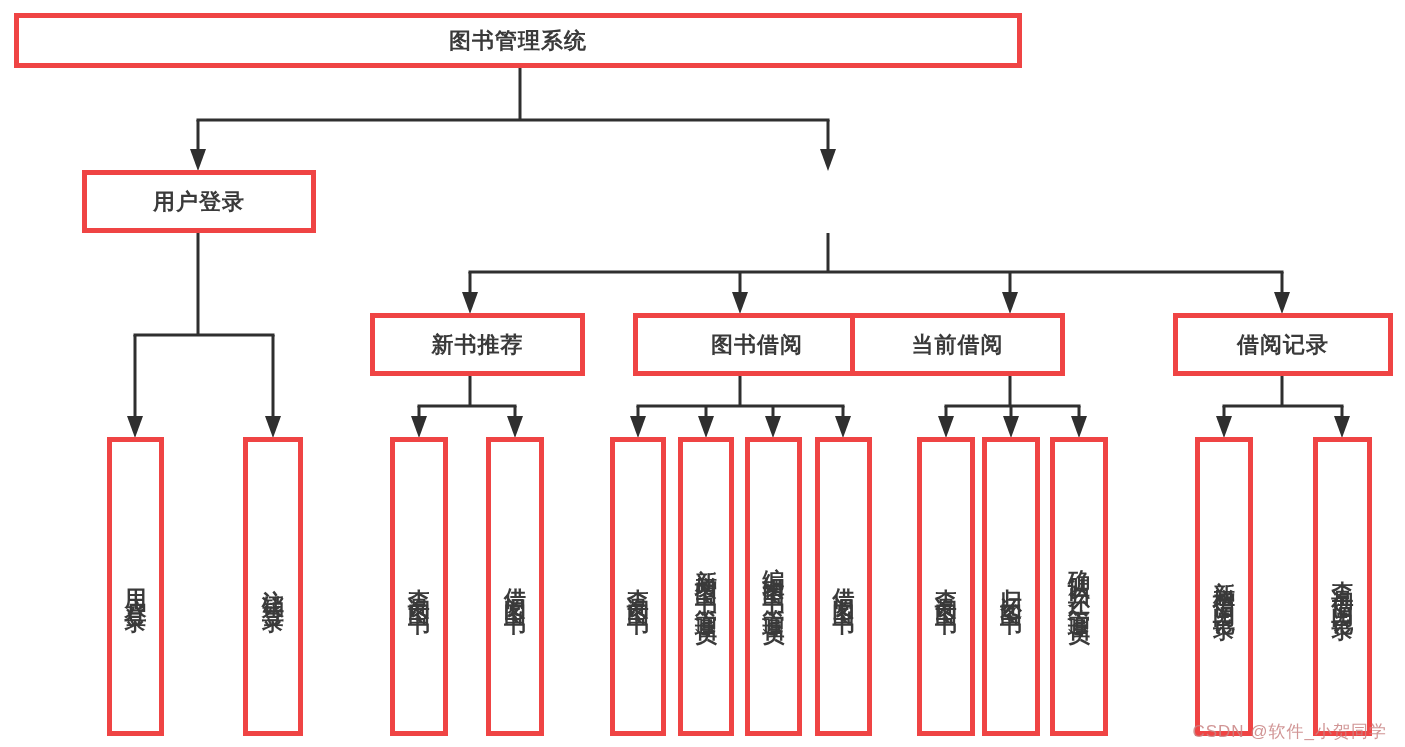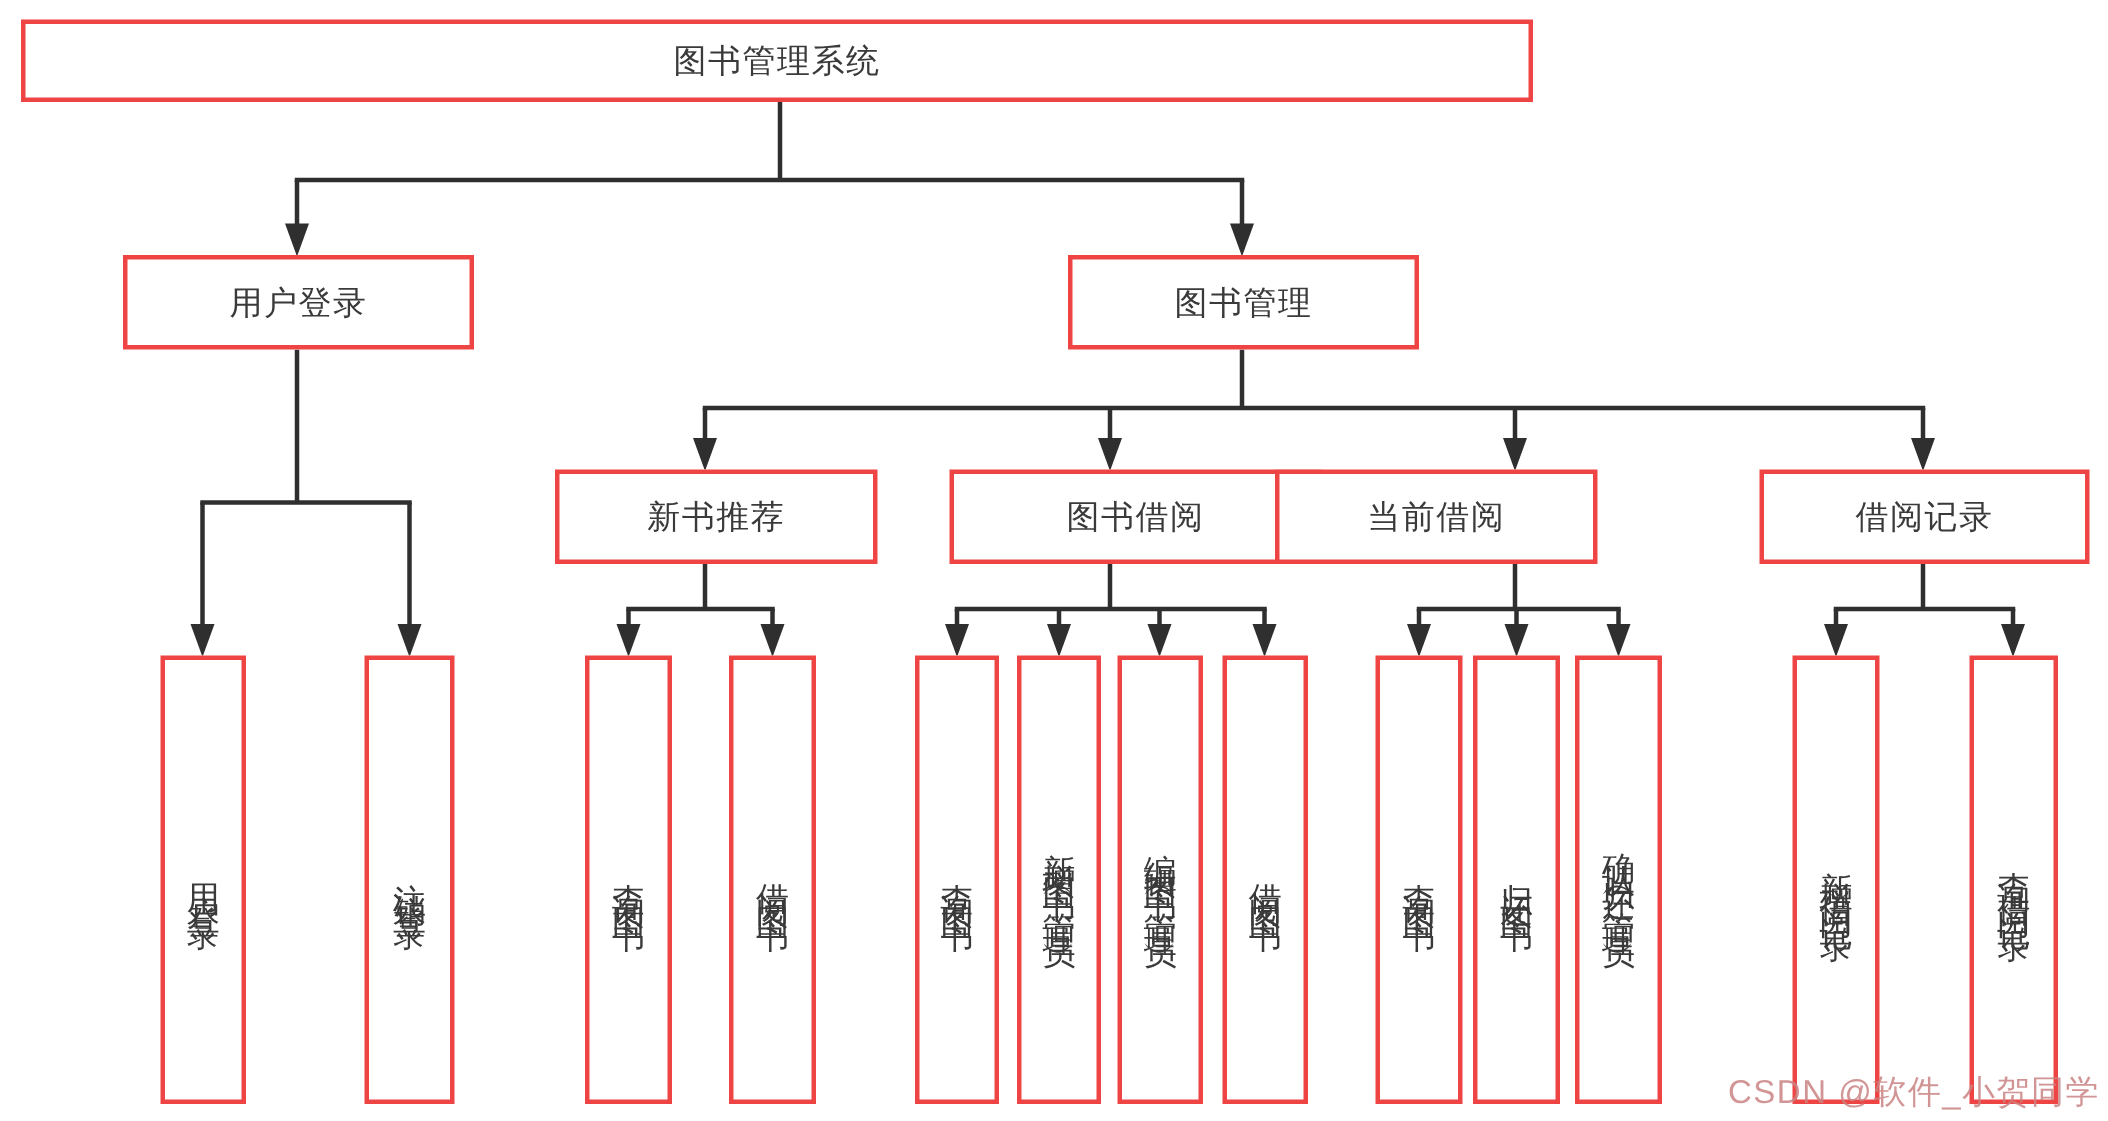--- a/index.html
+++ b/index.html
@@ -14,40 +14,41 @@
   .connector-layer {
     position: absolute;
     left: 0; top: 0;
     width: 1405px;
     height: 747px;
   }
   .node {
     position: absolute;
     box-sizing: border-box;
     background: #ffffff;
-    border: 3px solid #ef4444;
+    border: 5px solid #ef4444;
     color: #3a3a3a;
     display: flex;
     align-items: center;
     justify-content: center;
     font-size: 22px;
     letter-spacing: 1px;
     line-height: 1;
+    font-weight: bold;
   }
   .node.v {
     writing-mode: vertical-rl;
     text-orientation: mixed;
     letter-spacing: 8px;
     font-size: 22px;
   }
   .watermark {
     position: absolute;
-    right: 5px;
+    right: 18px;
     bottom: 4px;
-    font-size: 22px;
+    font-size: 17px;
     letter-spacing: 1px;
     color: rgba(201, 130, 130, 0.85);
     white-space: nowrap;
   }
 </style>
 </head>
 <body>
 
 <div class="canvas">
 
@@ -102,21 +103,20 @@
       <line x1="1222.5" y1="406" x2="1343.5" y2="406" stroke="#2f2f2f" stroke-width="3"></line>
       <line x1="1224" y1="406" x2="1224" y2="418" stroke="#2f2f2f" stroke-width="3"></line>
       <polygon points="1216,416 1232,416 1224,438" fill="#2f2f2f"></polygon>
       <line x1="1342" y1="406" x2="1342" y2="418" stroke="#2f2f2f" stroke-width="3"></line>
       <polygon points="1334,416 1350,416 1342,438" fill="#2f2f2f"></polygon>
     </svg>
 
   <div class="node h" style="left:14px; top:13px; width:1008px; height:55px;">图书管理系统</div>
 
   <div class="node h" style="left:82px; top:170px; width:234px; height:63px;">用户登录</div>
-  <div class="node h" style="left:712px; top:170px; width:234px; height:63px;">图书管理</div>
 
   <div class="node h" style="left:370px; top:313px; width:215px; height:63px;">新书推荐</div>
   <div class="node h" style="left:633px; top:313px; width:248px; height:63px;">图书借阅</div>
   <div class="node h" style="left:850px; top:313px; width:215px; height:63px;">当前借阅</div>
   <div class="node h" style="left:1173px; top:313px; width:220px; height:63px;">借阅记录</div>
 
   <div class="node v" style="left:107px; top:437px; width:57px; height:299px;">用户登录</div>
   <div class="node v" style="left:243px; top:437px; width:60px; height:299px;">注销登录</div>
 
   <div class="node v" style="left:390px; top:437px; width:58px; height:299px;">查询图书</div>

